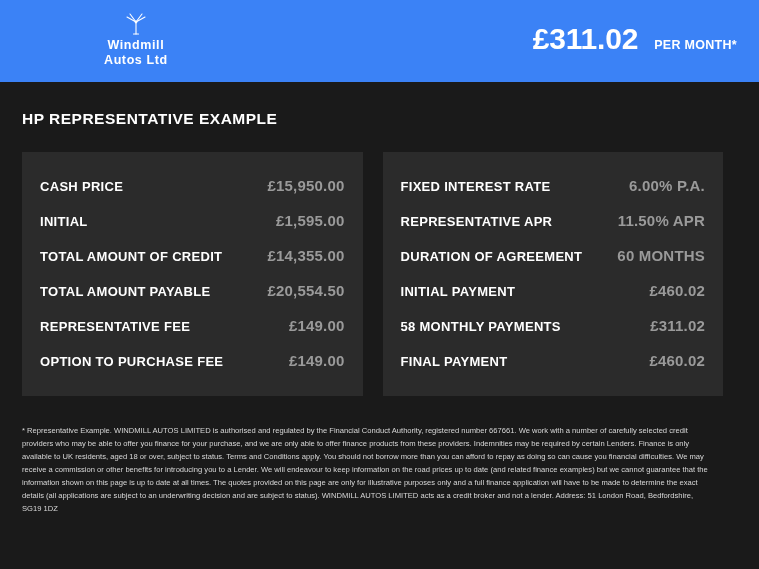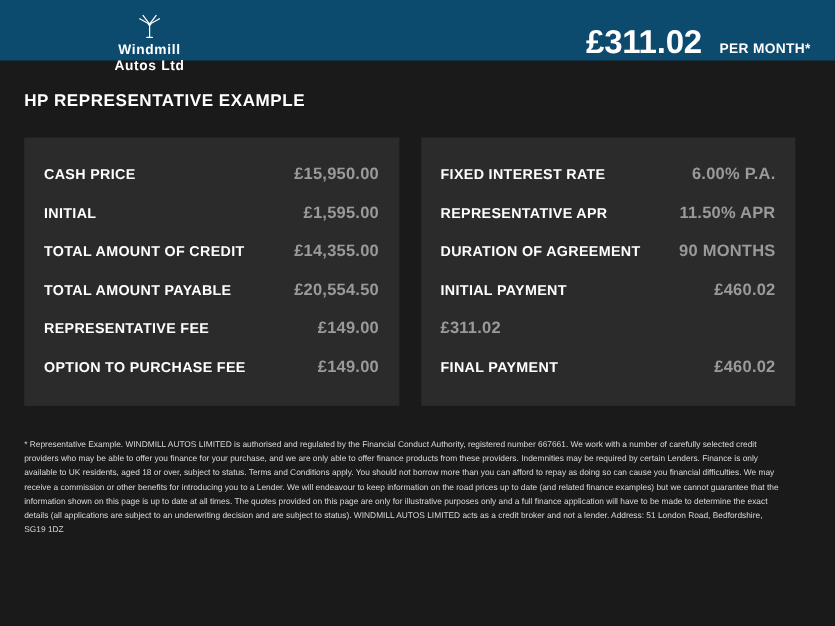--- a/index.html
+++ b/index.html
@@ -11,22 +11,22 @@
   body {
     width: 759px;
     height: 569px;
     font-family: "Liberation Sans", sans-serif;
     color: #ffffff;
     overflow: hidden;
   }
 
   
   .header {
-    height: 55px;
-    background: #0c4a6e;
+    height: 82px;
+    background: #3b82f6;
     display: flex;
     align-items: center;
     position: relative;
   }
   .brand {
     display: flex;
     flex-direction: column;
     align-items: center;
     position: absolute;
     left: 104px;
@@ -187,27 +187,28 @@
     <div class="row">
       <span class="row-label">FIXED INTEREST RATE</span>
       <span class="row-value">6.00% P.A.</span>
     </div>
     <div class="row">
       <span class="row-label">REPRESENTATIVE APR</span>
       <span class="row-value">11.50% APR</span>
     </div>
     <div class="row">
       <span class="row-label">DURATION OF AGREEMENT</span>
-      <span class="row-value">90 MONTHS</span>
+      <span class="row-value">60 MONTHS</span>
     </div>
     <div class="row">
       <span class="row-label">INITIAL PAYMENT</span>
       <span class="row-value">£460.02</span>
     </div>
     <div class="row">
+      <span class="row-label">58 MONTHLY PAYMENTS</span>
       <span class="row-value">£311.02</span>
     </div>
     <div class="row">
       <span class="row-label">FINAL PAYMENT</span>
       <span class="row-value">£460.02</span>
     </div>
   </div>
 
 </div>
 

